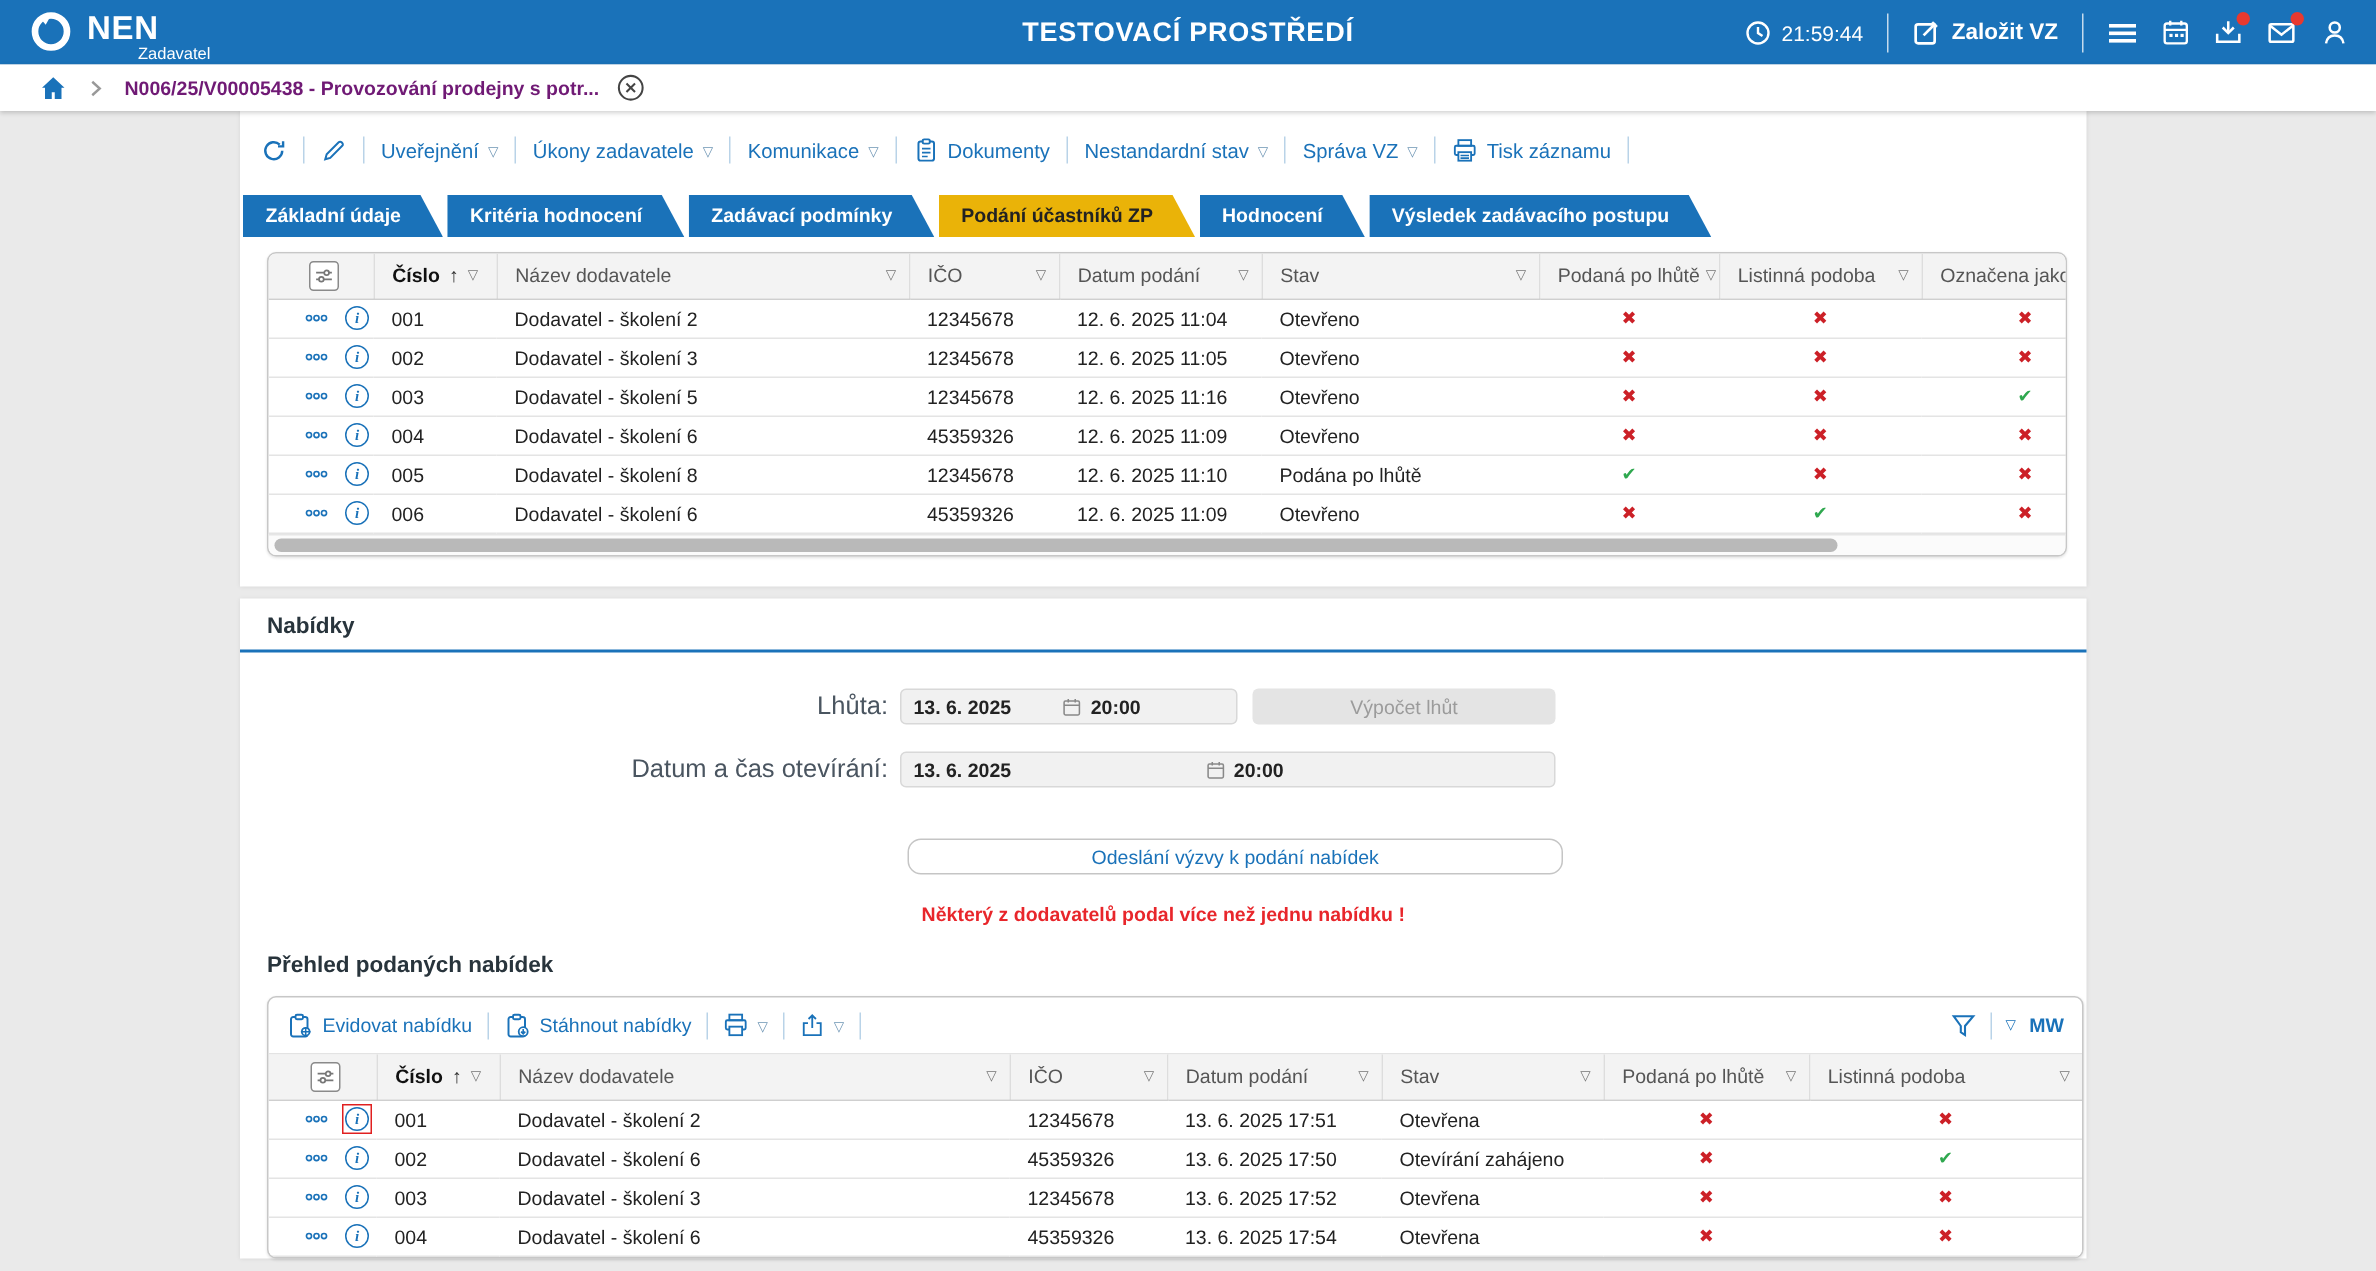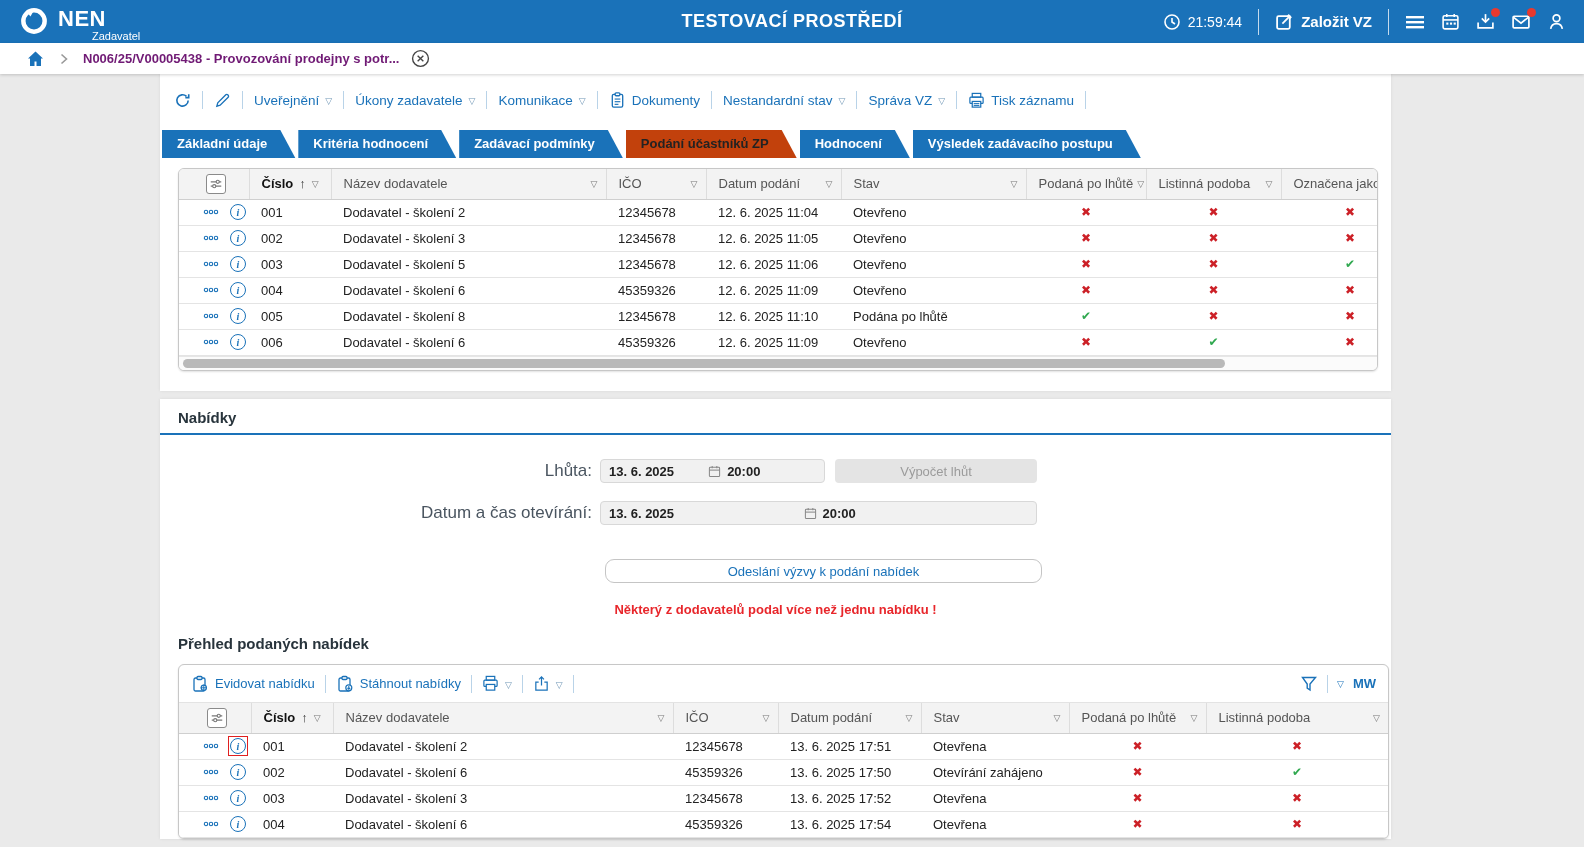--- a/index.html
+++ b/index.html
@@ -52,21 +52,21 @@
   .tri { font-size:9px; color:#6f96b5; position:relative; top:1px; }
   
   .tabs { display:flex; margin:16px 0 0 2px; height:28px; }
   .tab {
     height:28px; line-height:28px; padding:0 28px 0 15px; margin-right:3px;
     background:#1a72b9; color:#fff; font-weight:700; font-size:13px; cursor:pointer;
     clip-path:polygon(0 0, calc(100% - 15px) 0, 100% 100%, 0 100%);
     filter:drop-shadow(2px 1px 0 rgba(11,62,99,.55));
     white-space:nowrap;
   }
-  .tab.active { background:#c2410c; color:#222; }
+  .tab.active { background:#eab308; color:#222; }
   
   .grid-box {
     border:1px solid #c7c7c7; border-radius:6px; background:#fff;
     box-shadow:0 1px 2px rgba(0,0,0,.12); overflow:hidden;
   }
   .grid1 { width:1200px; margin:10px 0 0 18px; }
   .grid2 { width:1211px; margin:12px 0 0 18px; }
   table { border-collapse:collapse; table-layout:fixed; }
   .t1 { width:1240px; }
   .t2 { width:1209px; }
@@ -444,21 +444,21 @@
                   </svg>
                 </span>
               <span class="info-wrap">
                   <span class="info-icon">i</span>
                 </span>
             </span>
             </td>
             <td>003</td>
             <td>Dodavatel - školení 5</td>
             <td>12345678</td>
-            <td>12. 6. 2025 11:06</td>
+            <td>12. 6. 2025 11:16</td>
             <td>Otevřeno</td>
             <td class="mark mark-cross">✖</td>
             <td class="mark mark-cross">✖</td>
             <td class="mark mark-check">✔</td>
           </tr>
 
           <tr>
             <td>
               <span class="c-actions">
               <span class="dots">

